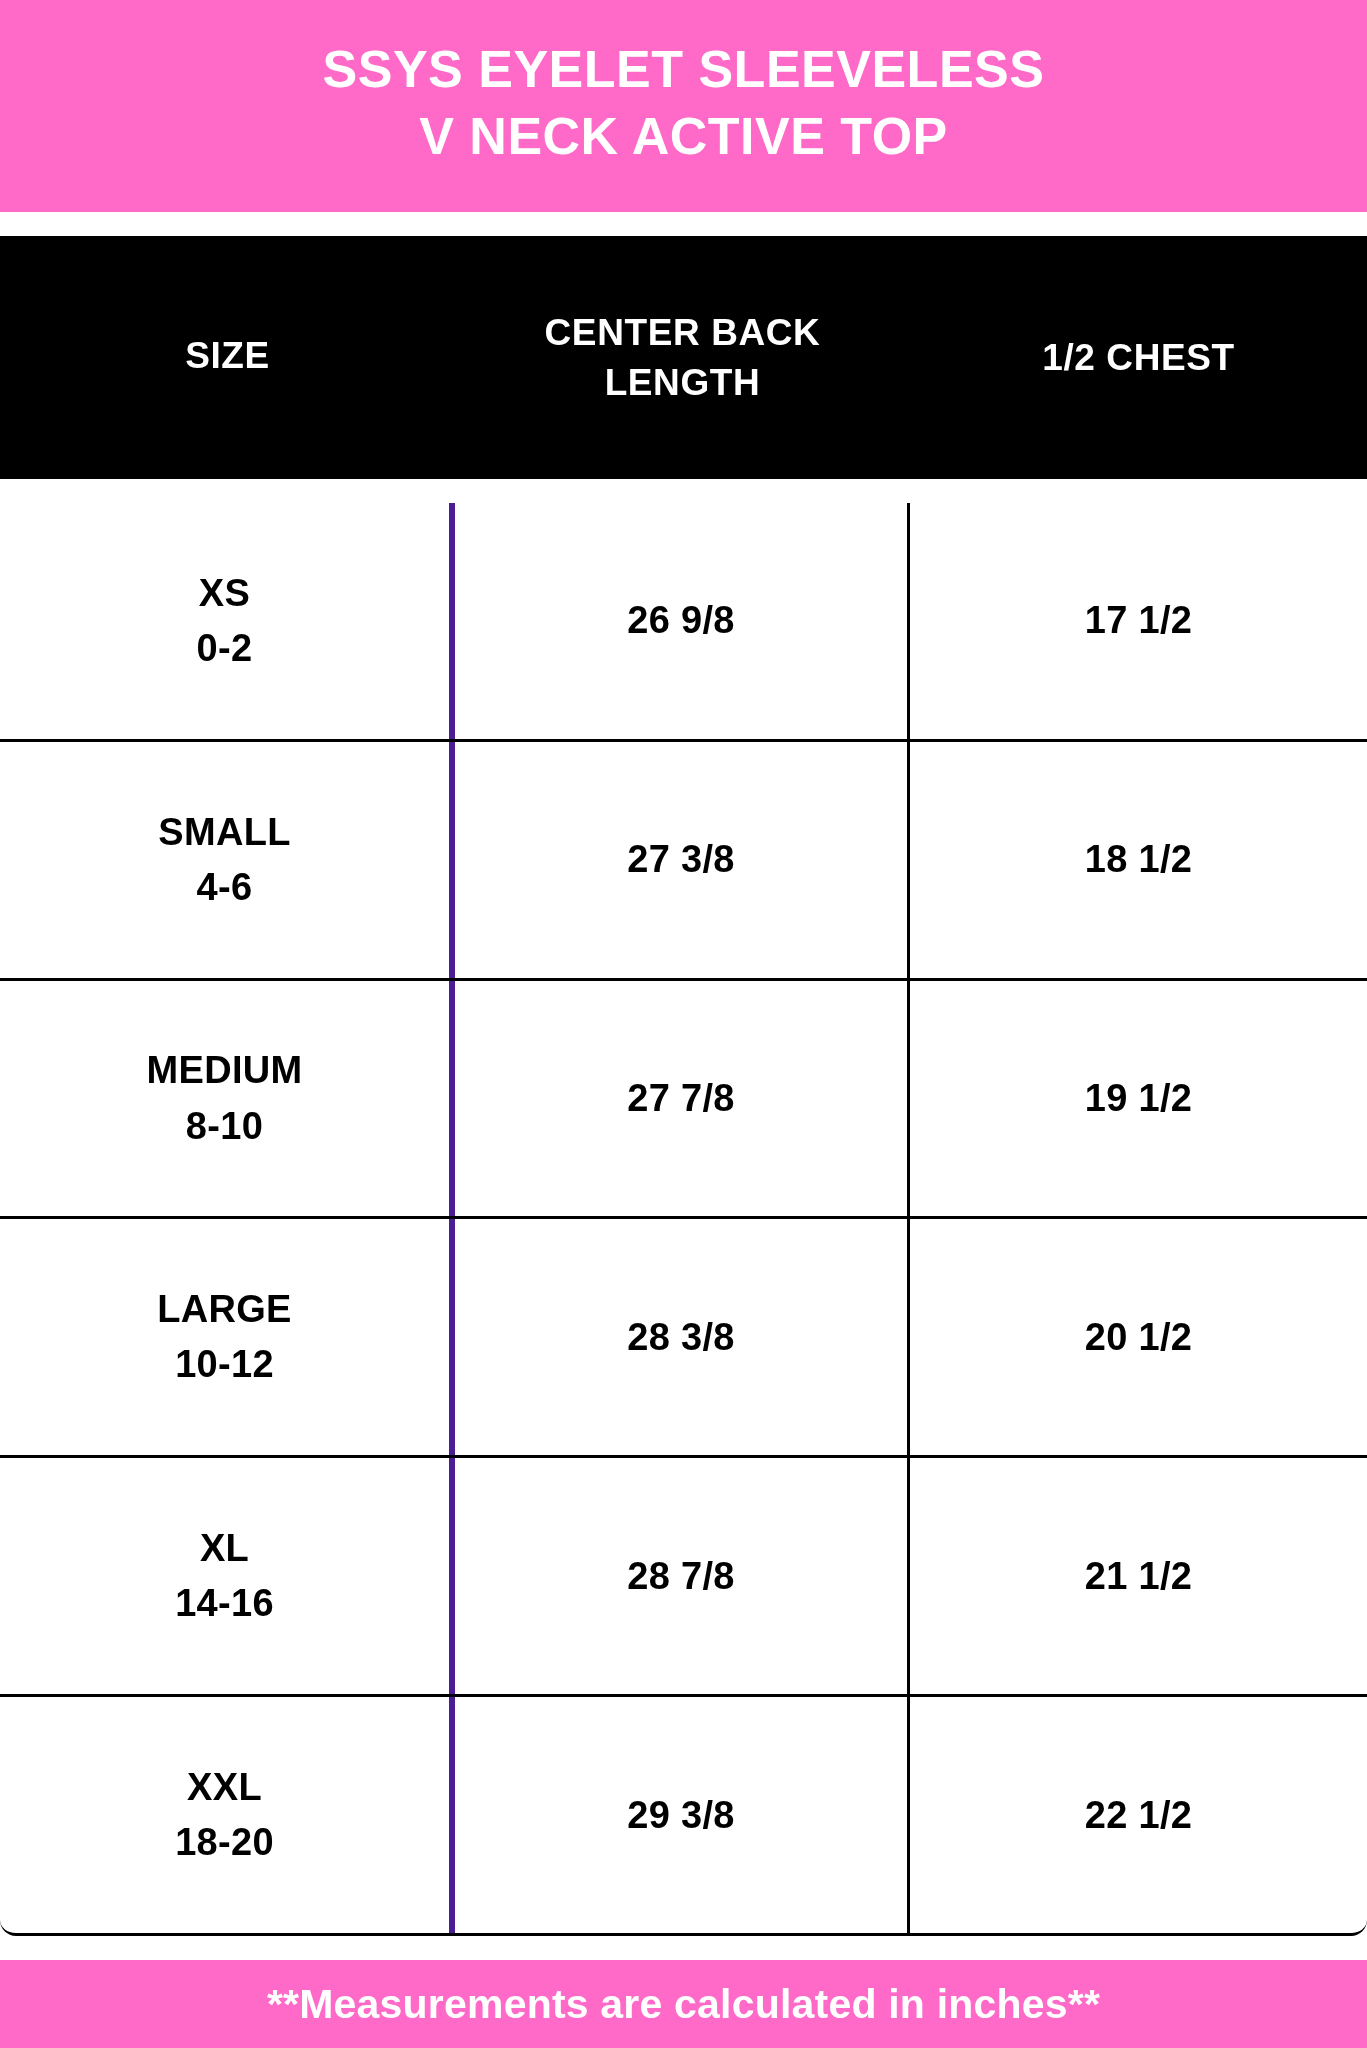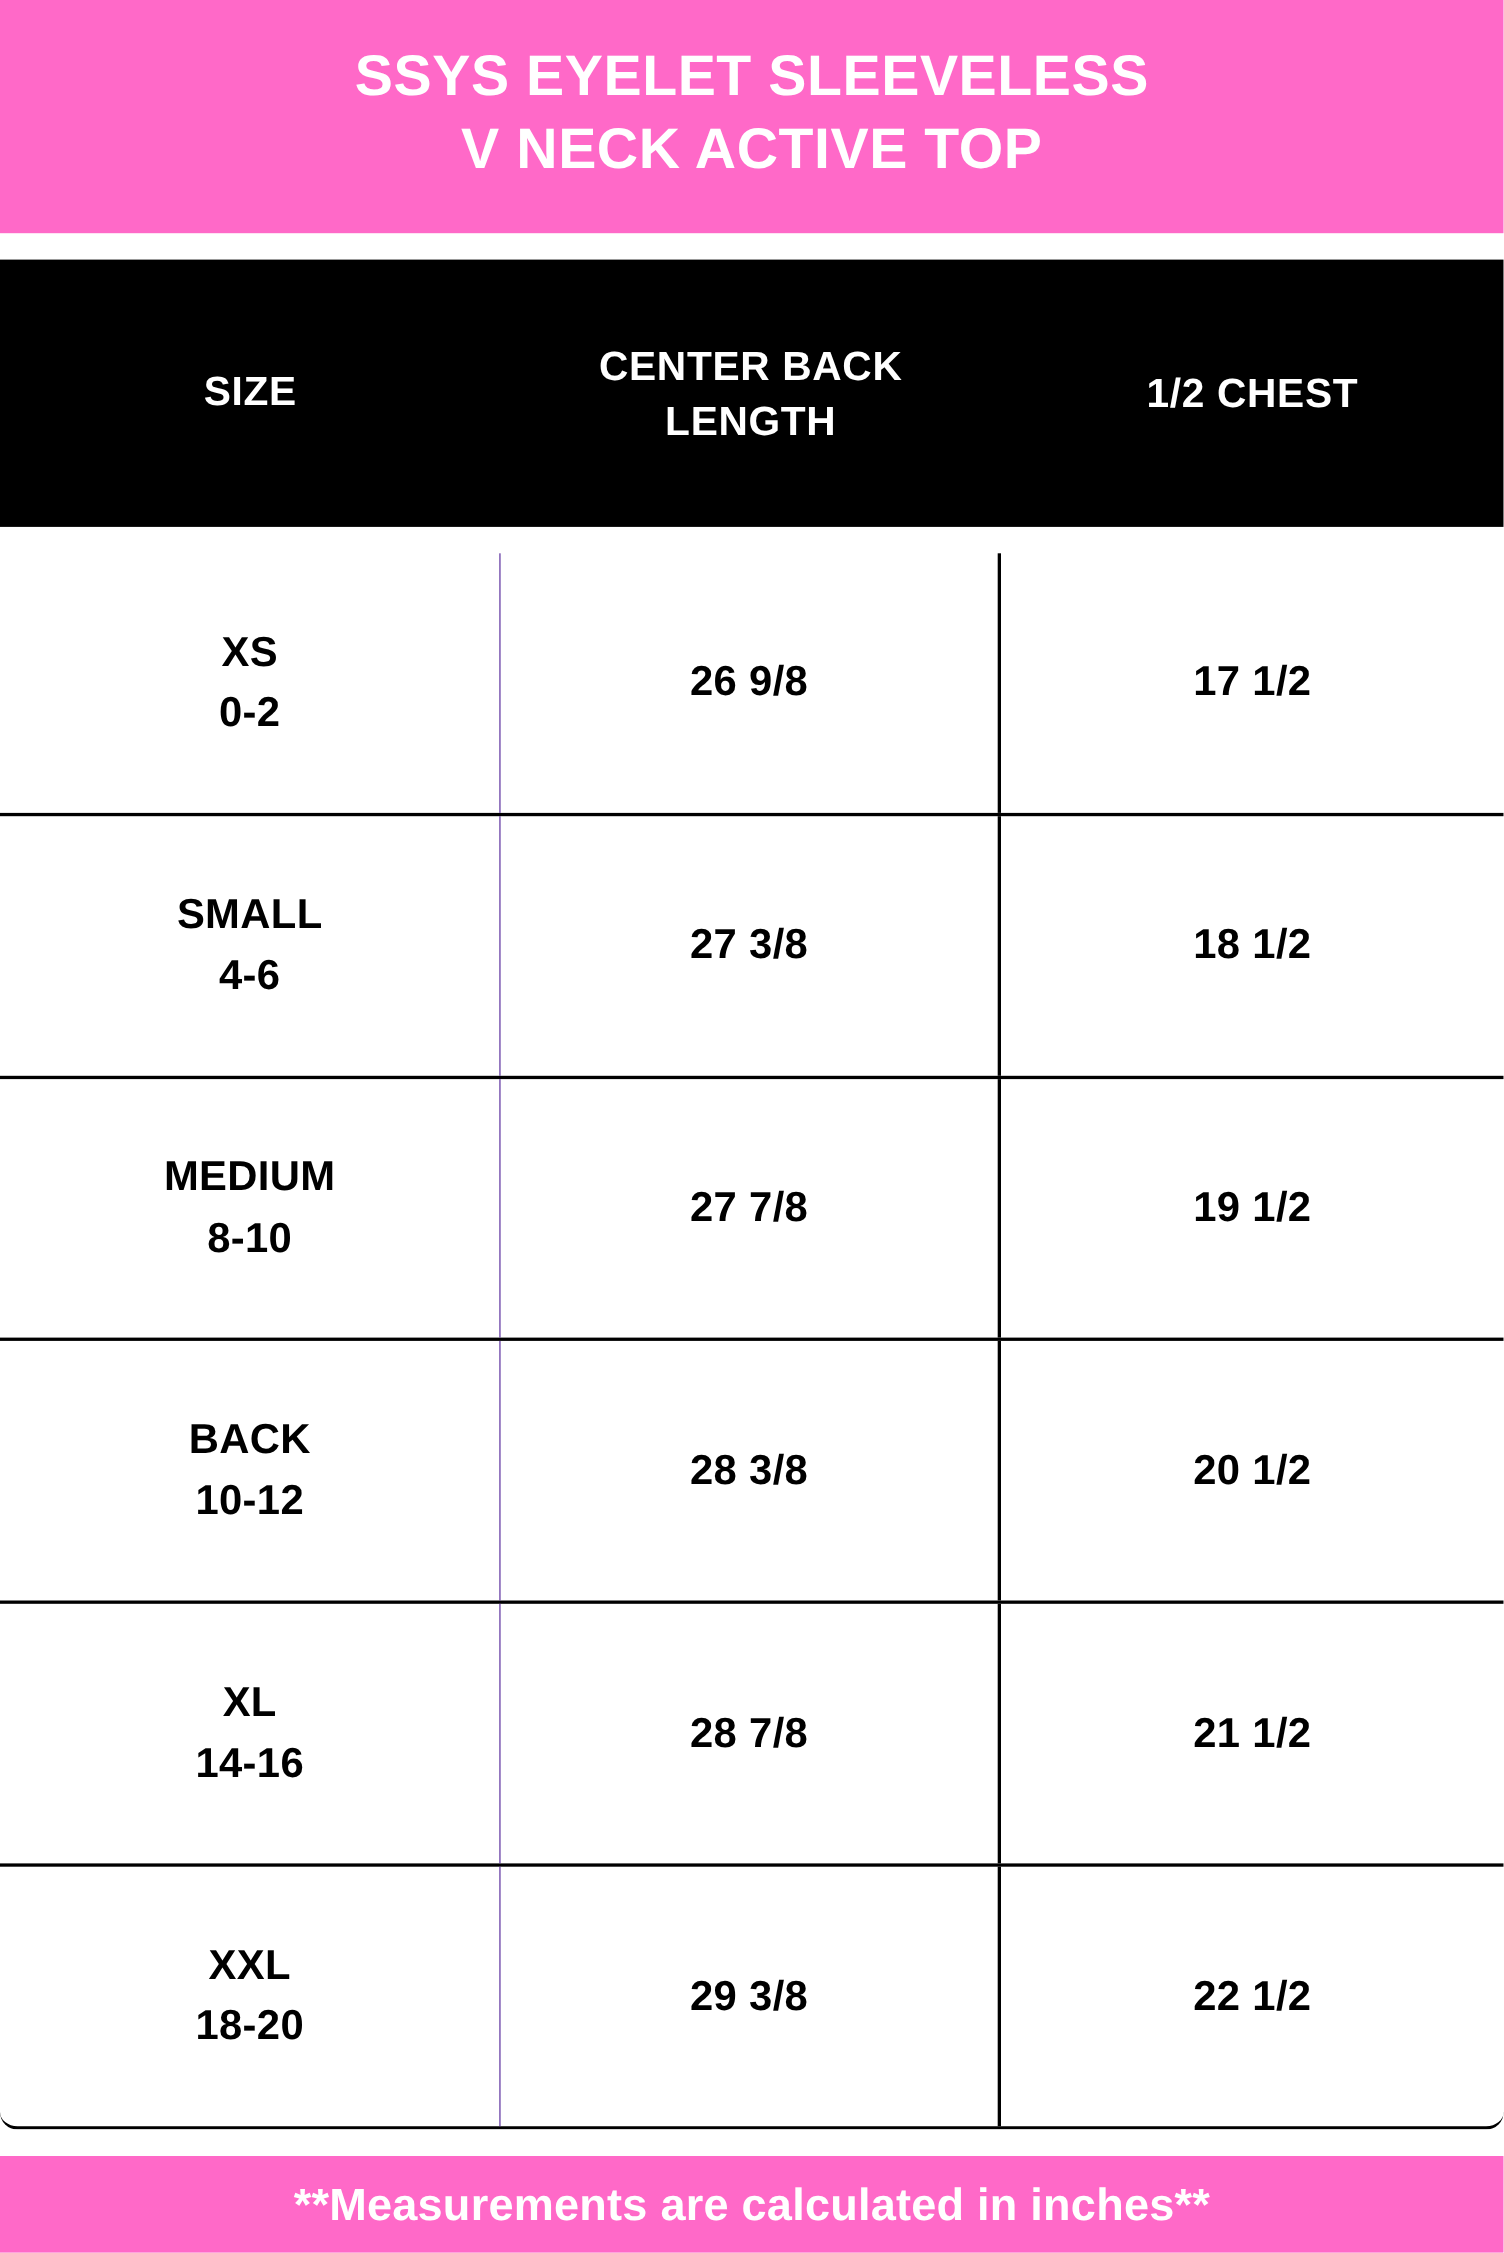--- a/index.html
+++ b/index.html
@@ -93,21 +93,21 @@
     flex-direction: column;
     align-items: center;
     justify-content: center;
     text-align: center;
     color: #000000;
     box-sizing: border-box;
     padding: 4px 8px;
   }
   .cell.size {
     width: 455px;
-    border-right: 1px solid #4c1d95;
+    border-right: 6px solid #4c1d95;
     font-size: 38px;
     font-weight: bold;
     line-height: 1.45;
     letter-spacing: 0.3px;
   }
   .cell.value {
     width: 455px;
     border-right: 3px solid #000000;
     font-size: 38px;
     font-weight: bold;
@@ -179,21 +179,21 @@
       <div class="cell size">
         <span class="size-name">MEDIUM</span>
         <span class="size-range">8-10</span>
       </div>
       <div class="cell value">27 7/8</div>
       <div class="cell value last">19 1/2</div>
     </div>
 
     <div class="row">
       <div class="cell size">
-        <span class="size-name">BACK</span>
+        <span class="size-name">LARGE</span>
         <span class="size-range">10-12</span>
       </div>
       <div class="cell value">28 3/8</div>
       <div class="cell value last">20 1/2</div>
     </div>
 
     <div class="row">
       <div class="cell size">
         <span class="size-name">XL</span>
         <span class="size-range">14-16</span>

